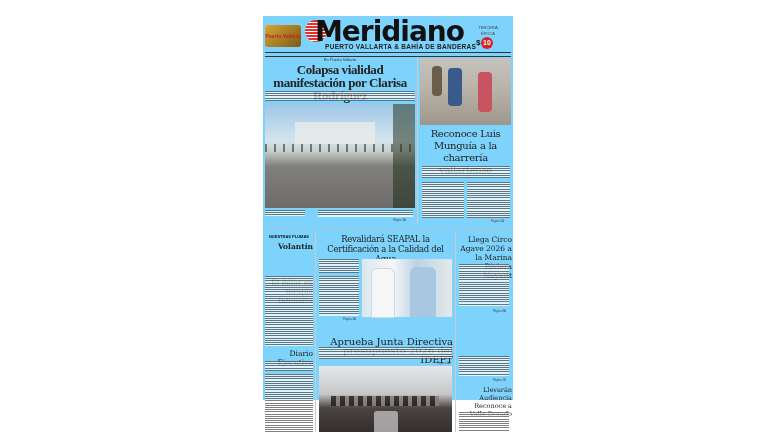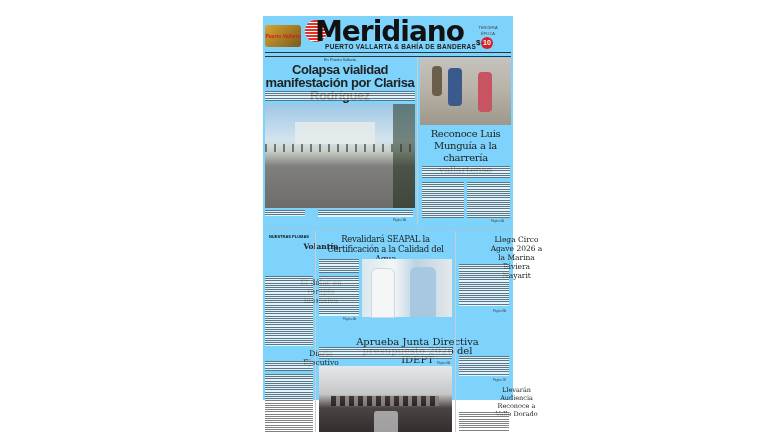--- a/index.html
+++ b/index.html
@@ -9,23 +9,23 @@
   .masthead-logo-left{left:2px;top:9px;width:36px;height:22px;background:linear-gradient(135deg,#d9a531,#7a5a1a);border-radius:3px;}
   .masthead-logo-left span{display:block;font-family:"Liberation Sans",sans-serif;font-size:5px;font-weight:bold;color:#c8251e;text-align:center;line-height:22px;}
   .sun{left:42px;top:4px;width:22px;height:22px;border-radius:50%;background:repeating-linear-gradient(180deg,#e3312a 0 2px,#fff 2px 3px);}
   .title{left:52px;top:1px;font-family:"DejaVu Sans",sans-serif;font-weight:900;font-size:28px;letter-spacing:-1px;color:#111;line-height:30px;}
   .subtitle{left:62px;top:27px;font-family:"Liberation Sans",sans-serif;font-weight:bold;font-size:6.5px;color:#222;letter-spacing:.3px;}
   .epoca{left:212px;top:9px;font-family:"Liberation Sans",sans-serif;font-size:4px;color:#444;text-align:center;width:26px;line-height:6px;}
   .price{left:218px;top:21px;width:12px;height:12px;border-radius:50%;background:#d4232b;color:#fff;font-family:"Liberation Sans",sans-serif;font-size:7px;font-weight:bold;text-align:center;line-height:12px;}
   .price-sym{left:213px;top:22px;font-size:8px;font-family:"Liberation Sans",sans-serif;font-weight:bold;}
   .infobar{left:2px;top:36px;width:246px;height:3px;border-top:1px solid #333;border-bottom:1px solid #333;font-size:2px;}
   .kicker{font-family:"Liberation Sans",sans-serif;font-size:4px;color:#333;text-align:center;}
-  .h1{font-family:Liberation Sans, sans-serif;font-weight:bold;font-size:13px;line-height:13px;text-align:center;color:#222;letter-spacing:-.4px;}
+  .h1{font-family:Liberation Serif, serif;font-weight:bold;font-size:13px;line-height:13px;text-align:center;color:#222;letter-spacing:-.4px;}
   .h2{font-family:"DejaVu Serif",serif;font-size:10px;line-height:12px;text-align:center;color:#222;letter-spacing:-.3px;}
-  .h3{font-family:"DejaVu Serif",serif;font-size:7.5px;line-height:9px;text-align:center;color:#222;padding-left:32px;}
+  .h3{font-family:"DejaVu Serif",serif;font-size:7.5px;line-height:9px;text-align:right;color:#222;}
   .lines{background:repeating-linear-gradient(180deg,#555 0 1px,#fff 1px 2.2px);opacity:.75;}
   .dashes{border-top:1px dashed #bbb;}
   .photo-square{background:linear-gradient(180deg,#9ec7e6 0%,#d4e4ee 35%,#c9d0c9 45%,#807f7c 60%,#6d6c6a 100%);}
   .photo-charro{background:linear-gradient(180deg,#c5c3be 0%,#b9b3a9 45%,#9e978b 100%);}
   .photo-lab{background:linear-gradient(90deg,#d9e8ee 0%,#f3f6f7 35%,#bcd3e3 60%,#e5e8ea 100%);}
   .photo-meeting{background:linear-gradient(180deg,#e6e7e8 0%,#c6c7c8 40%,#4a4443 60%,#2f2b2a 100%);}
   .redbar{left:0;top:423px;width:250px;height:3px;background:#c8232b;}
   .sec-label{font-family:"Liberation Sans",sans-serif;font-weight:bold;font-size:4px;color:#111;}
   .vrule{border-left:1px solid #ccc;}
   .tiny-lbl{font-family:"Liberation Sans",sans-serif;font-size:2.8px;color:#444;}

